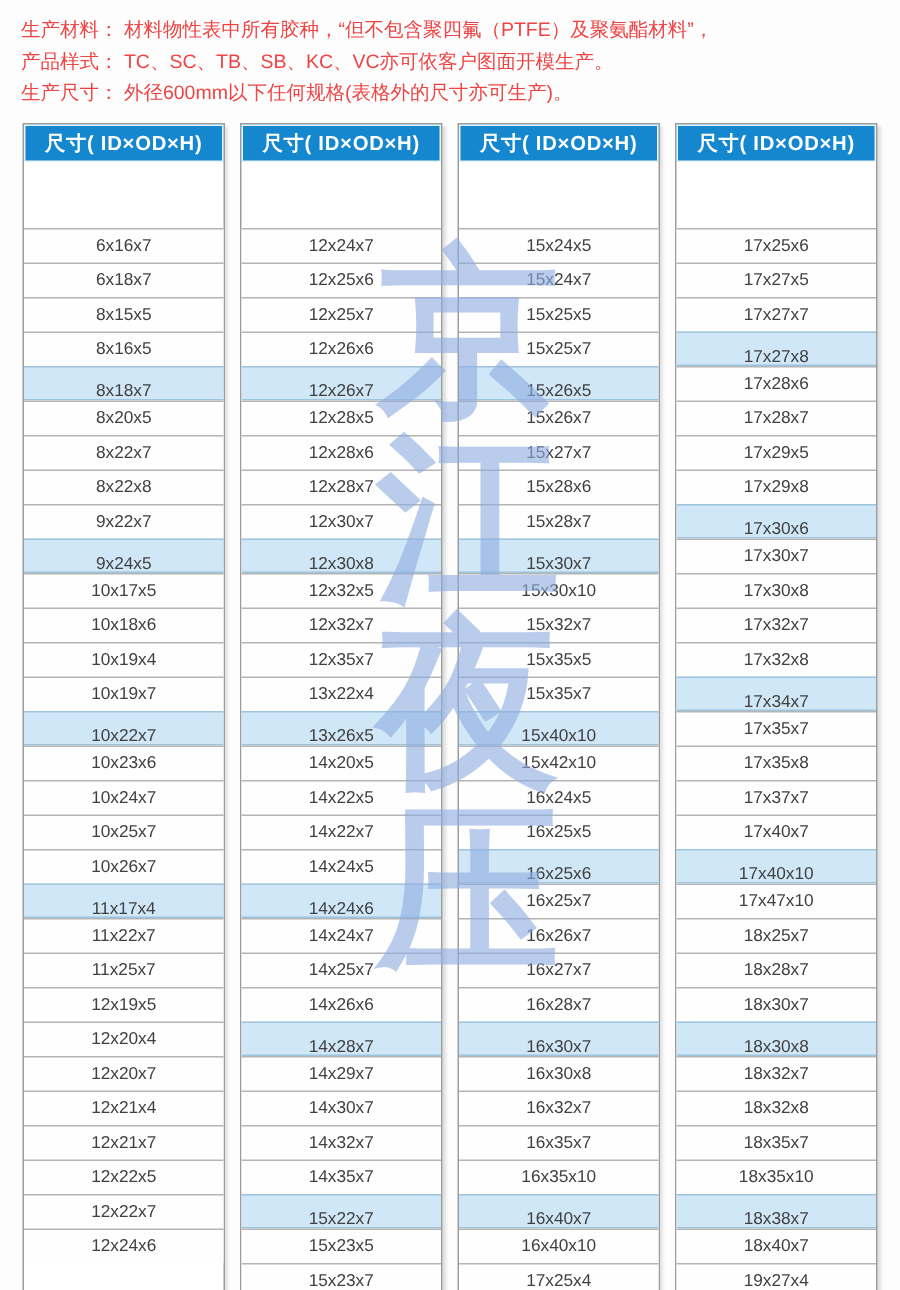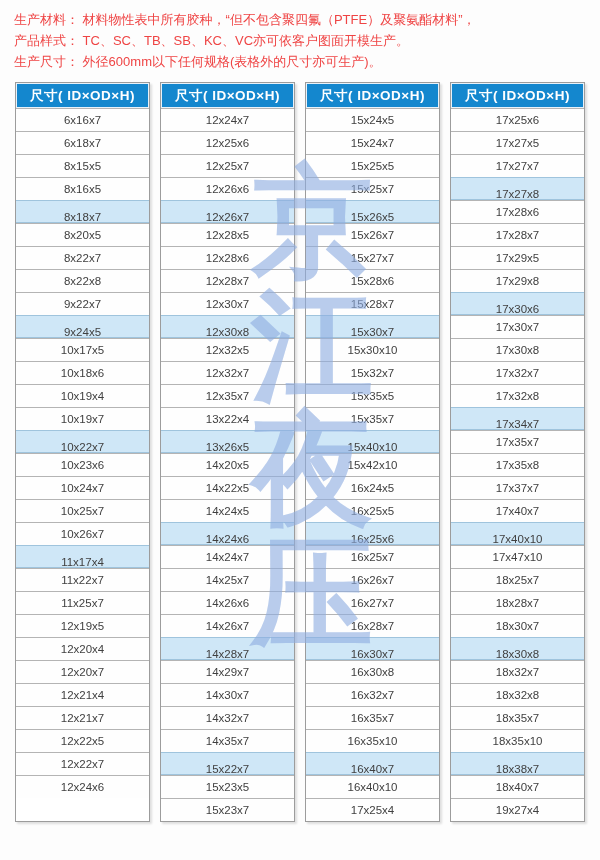--- a/index.html
+++ b/index.html
@@ -37,21 +37,21 @@
     box-sizing:border-box;
     color:#ffffff;
     font-weight:bold;
     font-size:13.5px;
     display:flex;
     align-items:center;
     justify-content:center;
     letter-spacing:0.5px;
     white-space:nowrap;
   }
-  .table-body{display:block;}
+  .table-body{display:block;margin-top:44px;}
   .table-row{
     height:22px;
     border-top:1px solid #b4b4b4;
     display:flex;
     align-items:center;
     justify-content:center;
     font-size:11.5px;
     color:#404040;
     background:#fefefe;
     box-sizing:content-box;
@@ -231,36 +231,36 @@
         <div class="table-row hl">
           <span>13x26x5</span>
         </div>
         <div class="table-row">
           <span>14x20x5</span>
         </div>
         <div class="table-row">
           <span>14x22x5</span>
         </div>
         <div class="table-row">
+          <span>14x22x7</span>
+        </div>
+        <div class="table-row">
           <span>14x24x5</span>
         </div>
         <div class="table-row hl">
           <span>14x24x6</span>
         </div>
         <div class="table-row">
           <span>14x24x7</span>
         </div>
         <div class="table-row">
           <span>14x25x7</span>
         </div>
         <div class="table-row">
           <span>14x26x6</span>
-        </div>
-        <div class="table-row">
-          <span>14x26x7</span>
         </div>
         <div class="table-row hl">
           <span>14x28x7</span>
         </div>
         <div class="table-row">
           <span>14x29x7</span>
         </div>
         <div class="table-row">
           <span>14x30x7</span>
         </div>

